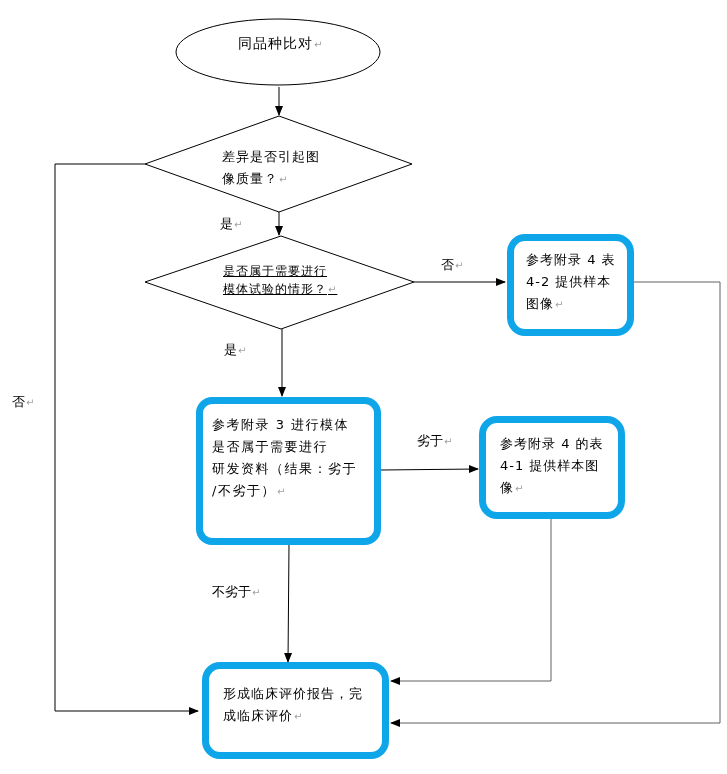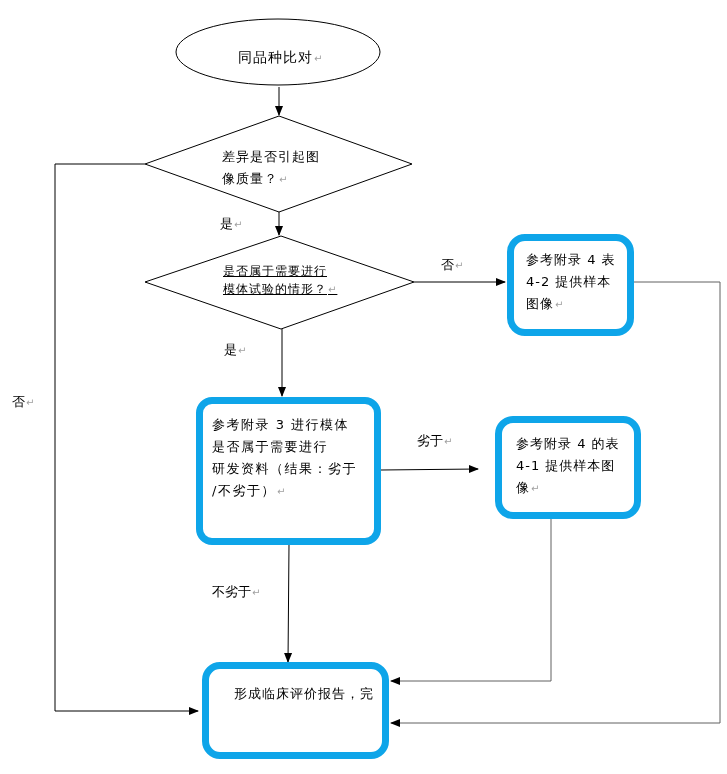--- a/index.html
+++ b/index.html
@@ -39,21 +39,21 @@
 
   <polyline points="634,282 720,282 720,723 391,723" fill="none" stroke="#606060" marker-end="url(#arr)"></polyline>
 
   <line x1="381" y1="470" x2="478" y2="469" stroke="#000" marker-end="url(#arr)"></line>
 
   <line x1="289" y1="544" x2="288" y2="662" stroke="#000" marker-end="url(#arr)"></line>
 
   <polyline points="551,518 551,681 391,681" fill="none" stroke="#606060" marker-end="url(#arr)"></polyline>
 </svg>
 
-<div class="shape-text" style="left:238px; top:46px; font-size:14px;">
+<div class="shape-text" style="left:238px; top:32px; font-size:14px;">
   <span>同品种比对</span><span class="pm">↵</span>
 </div>
 
 <div class="shape-text" style="left:222px; top:146px;">
   <div>差异是否引起图</div>
   <div><span>像质量？</span><span class="pm">↵</span></div>
 </div>
 
 <div class="shape-text" style="left:223px; top:262px; font-size:12px; line-height:18px;text-decoration:underline;">
   <div>是否属于需要进行</div>
@@ -70,31 +70,32 @@
 
 <div class="box" style="left:196px; top:397px; width:185px; height:148px; border-radius:16px;">
   <div class="shape-text" style="left:9px; top:10px; font-size:13px; letter-spacing:1.5px;">
     <div>参考附录 3 进行模体</div>
     <div>是否属于需要进行</div>
     <div>研发资料（结果：劣于</div>
     <div><span>/不劣于）</span><span class="pm">↵</span></div>
   </div>
 </div>
 
-<div class="box" style="left:479px; top:416px; width:146px; height:103px;margin-left:16px;">
+<div class="box" style="left:479px; top:416px; width:146px; height:103px;">
   <div class="shape-text" style="left:14px; top:10px; font-size:13px;">
     <div>参考附录 4 的表</div>
     <div>4-1 提供样本图</div>
     <div><span>像</span><span class="pm">↵</span></div>
   </div>
 </div>
 
 <div class="box" style="left:202px; top:662px; width:187px; height:97px;">
-  <div class="shape-text" style="left:14px; top:14px; width:162px; text-align:center; font-size:13px;">
+  <div class="shape-text" style="left:14px; top:14px; width:162px; text-align:left; font-size:13px;">
     <div>形成临床评价报告，完</div>
+    <div><span>成临床评价</span><span class="pm">↵</span></div>
   </div>
 </div>
 
 <div class="label" style="left:220px; top:216px;"><span>是</span><span class="pm">↵</span></div>
 <div class="label" style="left:12px; top:394px;"><span>否</span><span class="pm">↵</span></div>
 <div class="label" style="left:224px; top:342px;"><span>是</span><span class="pm">↵</span></div>
 <div class="label" style="left:441px; top:257px;"><span>否</span><span class="pm">↵</span></div>
 <div class="label" style="left:417px; top:433px;"><span>劣于</span><span class="pm">↵</span></div>
 <div class="label" style="left:212px; top:584px;"><span>不劣于</span><span class="pm">↵</span></div>
 

